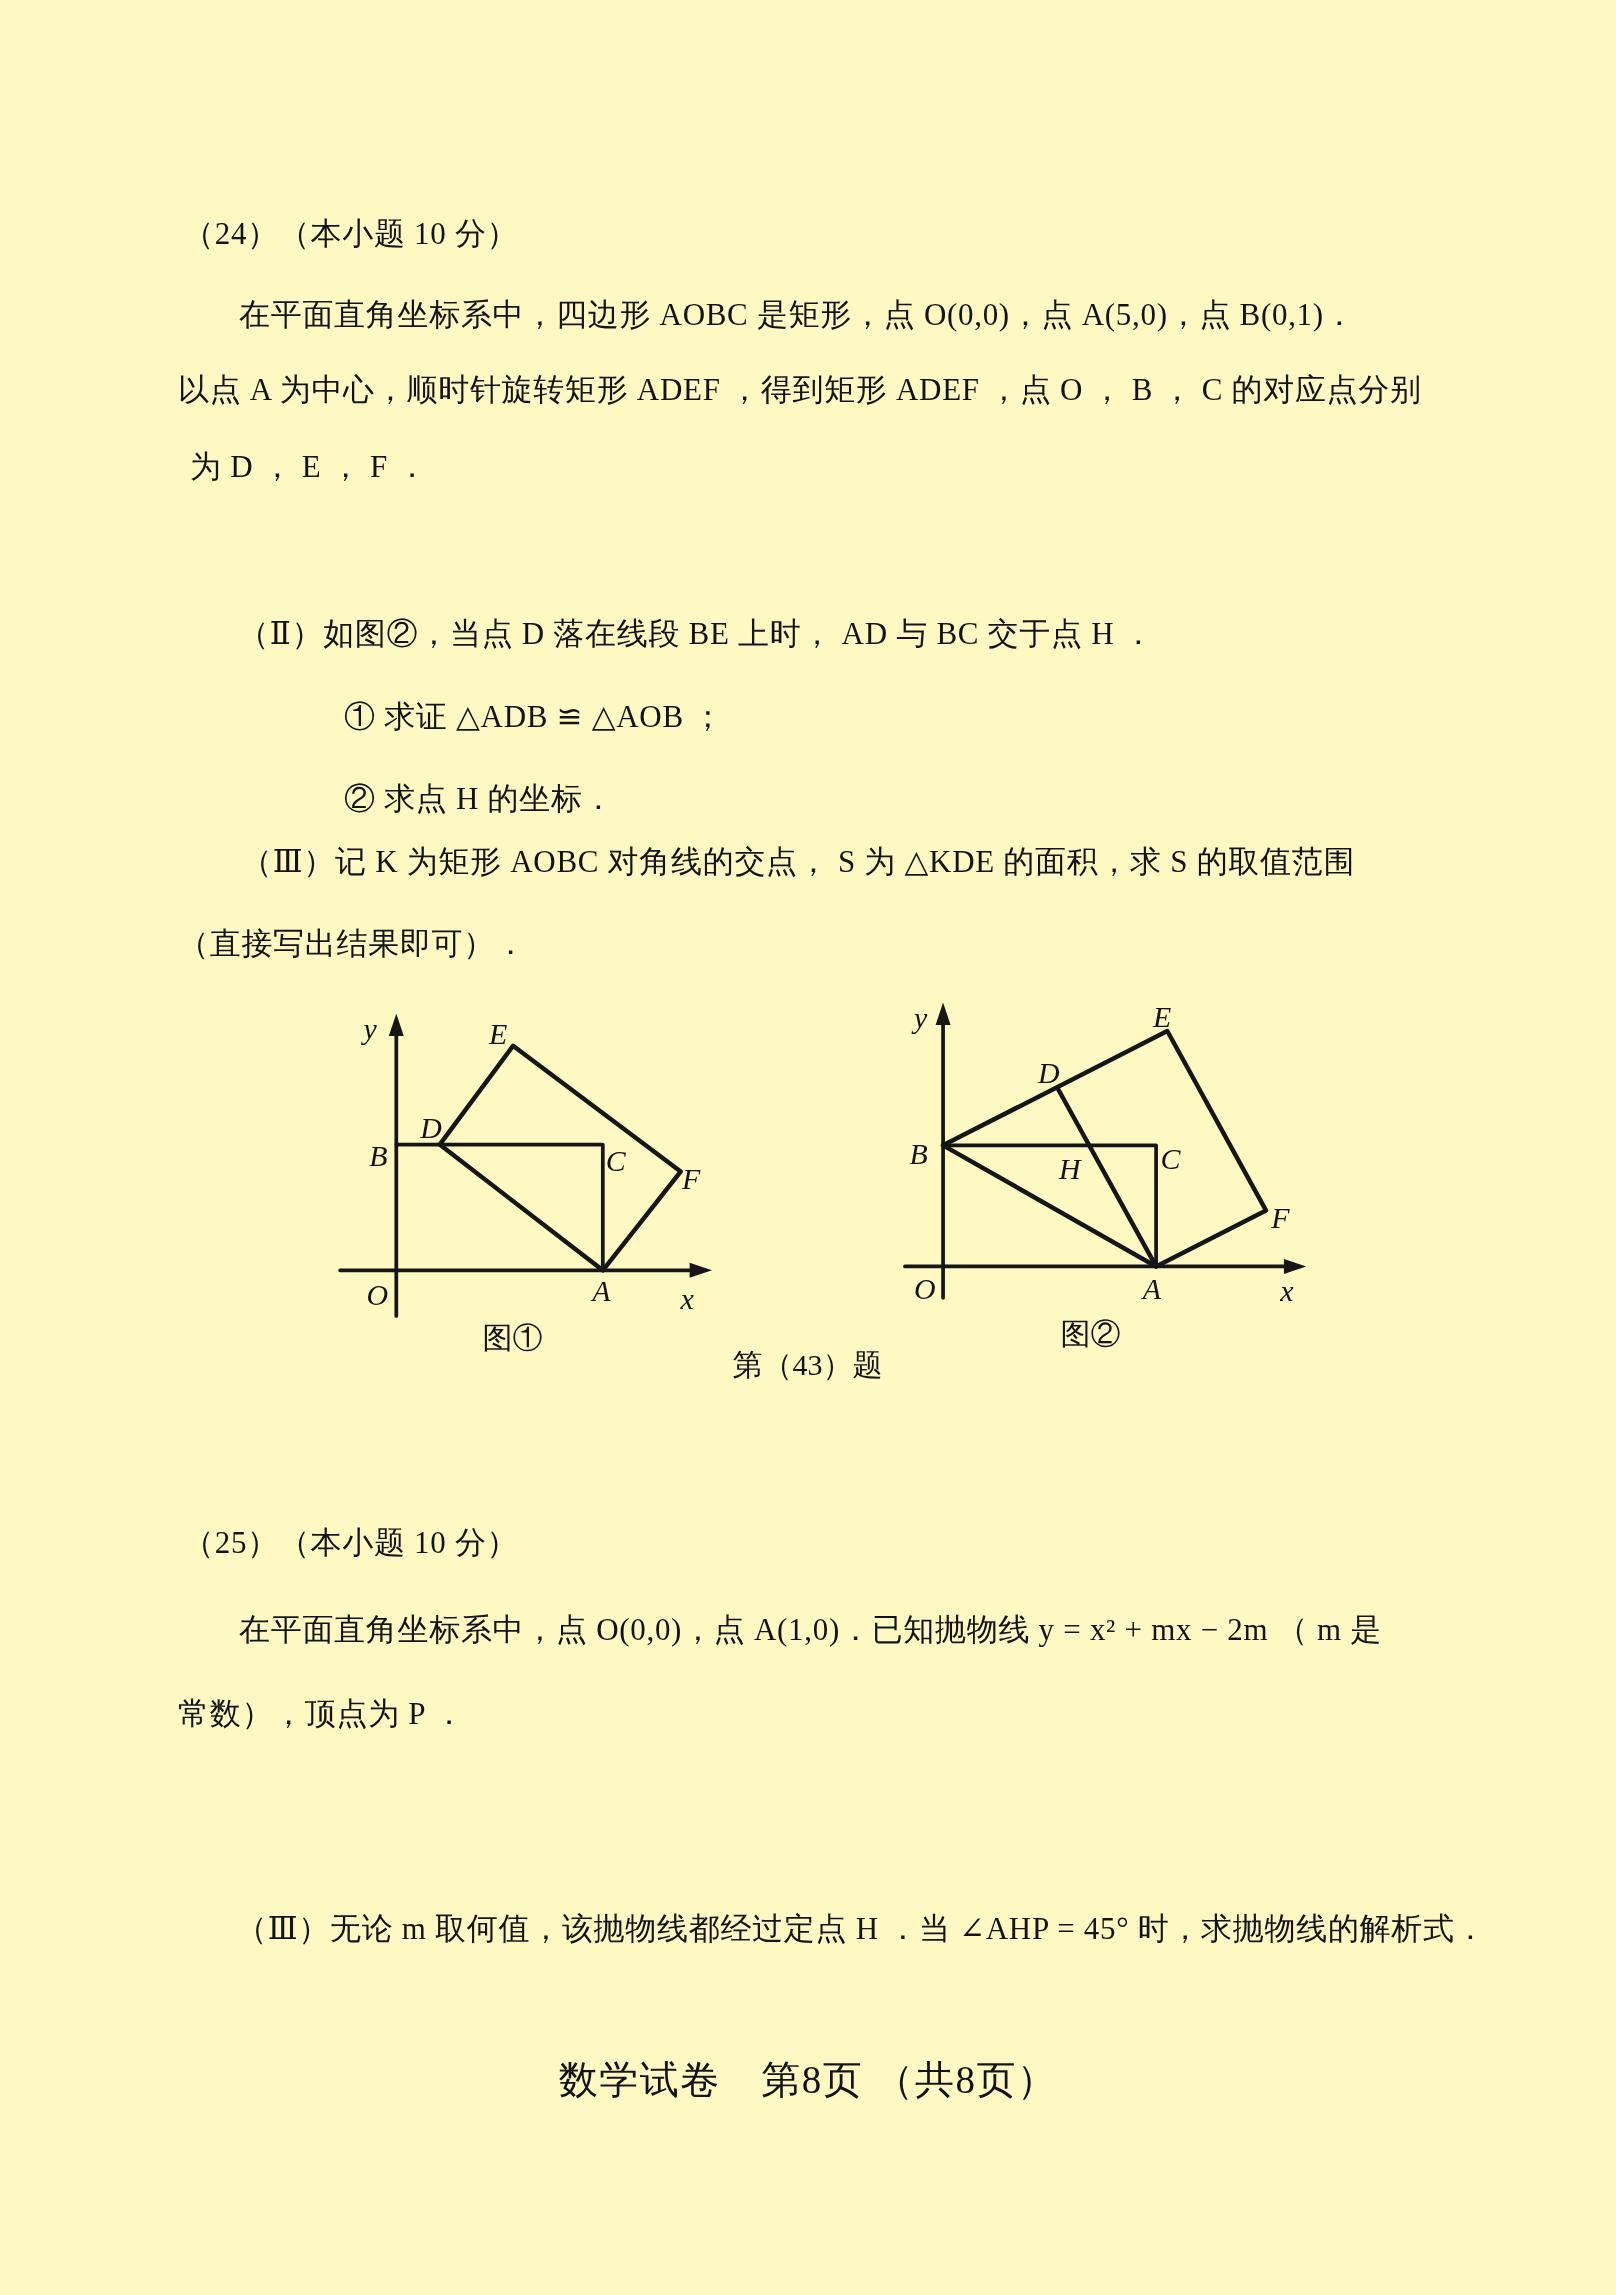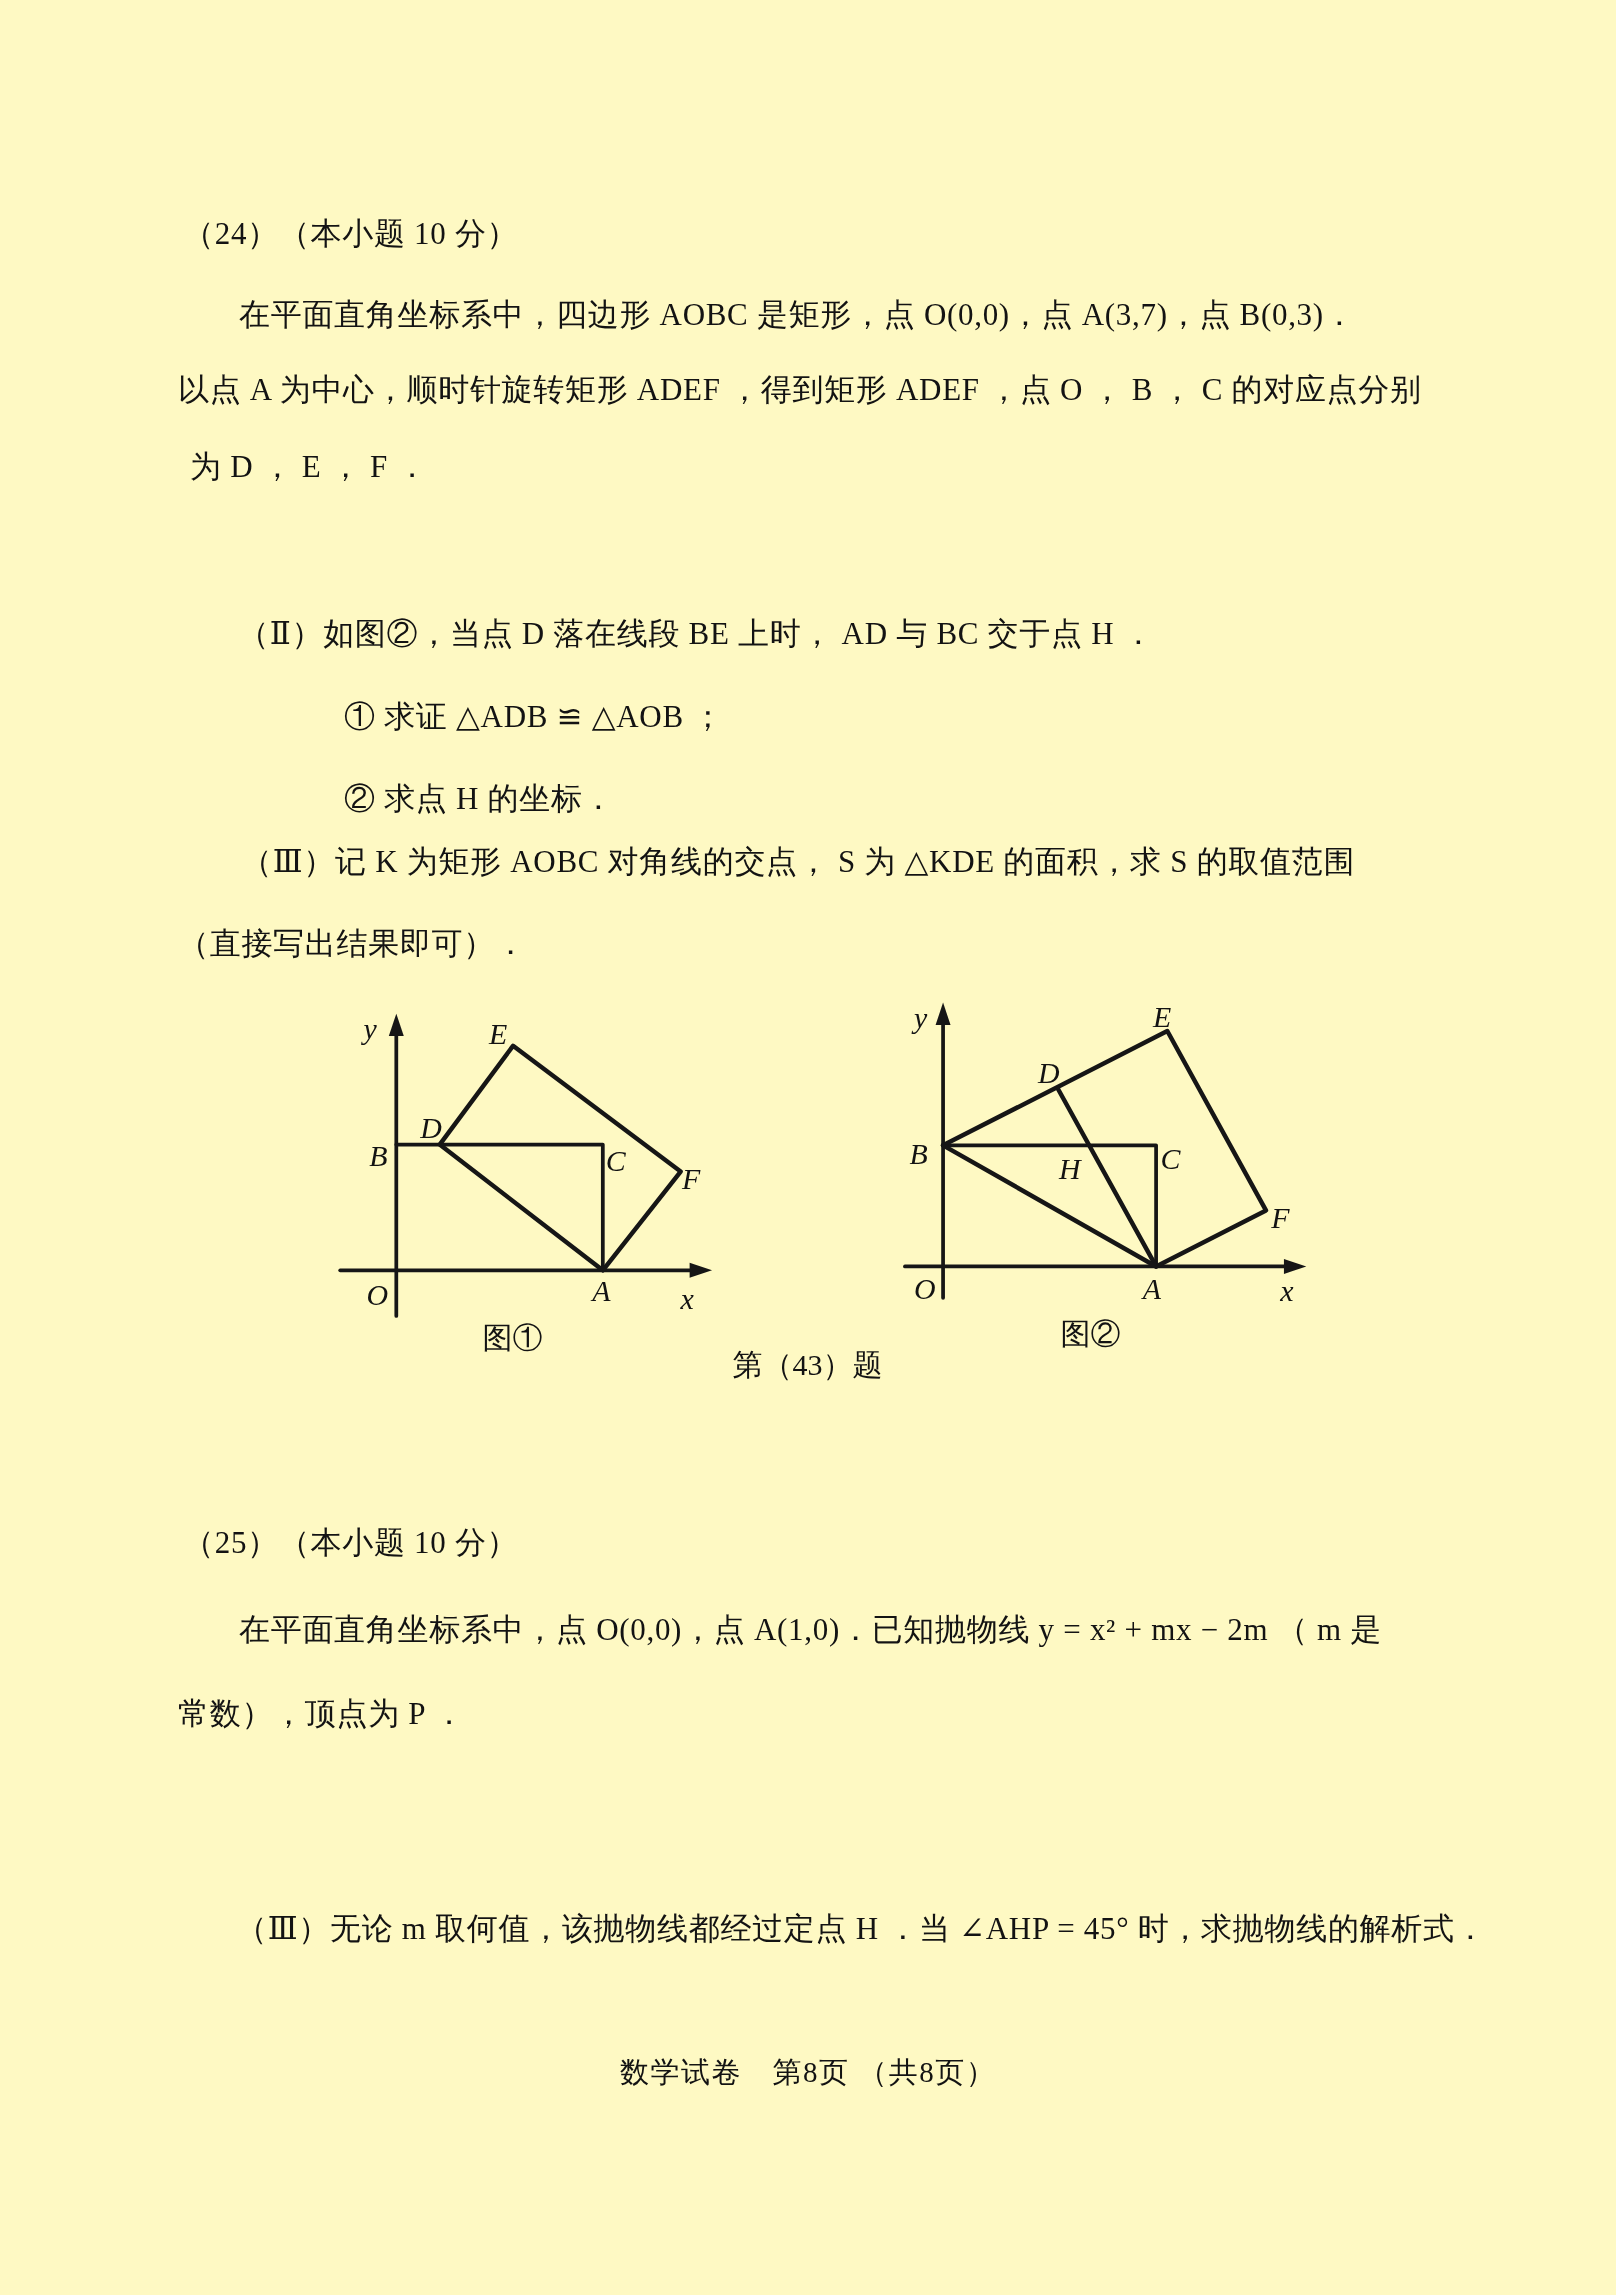--- a/index.html
+++ b/index.html
@@ -31,31 +31,31 @@
     font-size:40px;
     fill:#131313;
   }
   .stroke{stroke:#161616;fill:none;stroke-width:5;stroke-linecap:round;stroke-linejoin:round;}
   .stroke.heavy{stroke-width:6;}
   .arrow{fill:#161616;stroke:none;}
   .footer{
     position:absolute;
     width:100%;
     text-align:center;
-    font-size:29px;
+    font-size:39px;
     letter-spacing:1.5px;
   }
 </style>
 </head>
 <body>
 
 <div class="page">
 
   <div class="tl" style="left:183px;top:211px">（24）（本小题 10 分）</div>
-  <div class="tl" style="left:239px;top:292px">在平面直角坐标系中，四边形 AOBC 是矩形，点 O(0,0)，点 A(3,7)，点 B(0,3)．</div>
+  <div class="tl" style="left:239px;top:292px">在平面直角坐标系中，四边形 AOBC 是矩形，点 O(0,0)，点 A(5,0)，点 B(0,1)．</div>
   <div class="tl" style="left:178px;top:367px">以点 A 为中心，顺时针旋转矩形 ADEF ，得到矩形 ADEF ，点 O ， B ， C 的对应点分别</div>
   <div class="tl" style="left:190px;top:444px">为 D ， E ， F ．</div>
   <div class="tl" style="left:238px;top:611px">（Ⅱ）如图②，当点 D 落在线段 BE 上时， AD 与 BC 交于点 H ．</div>
   <div class="tl" style="left:344px;top:694px">① 求证 △ADB ≌ △AOB ；</div>
   <div class="tl" style="left:344px;top:776px">② 求点 H 的坐标．</div>
   <div class="tl" style="left:178px;top:921px">（直接写出结果即可）．</div>
   <div class="tl" style="left:241px;top:839px">（Ⅲ）记 K 为矩形 AOBC 对角线的交点， S 为 △KDE 的面积，求 S 的取值范围</div>
 
   <svg class="fig" style="left:314px;top:1003px" width="419" height="352" viewBox="0 0 560 470">
 

